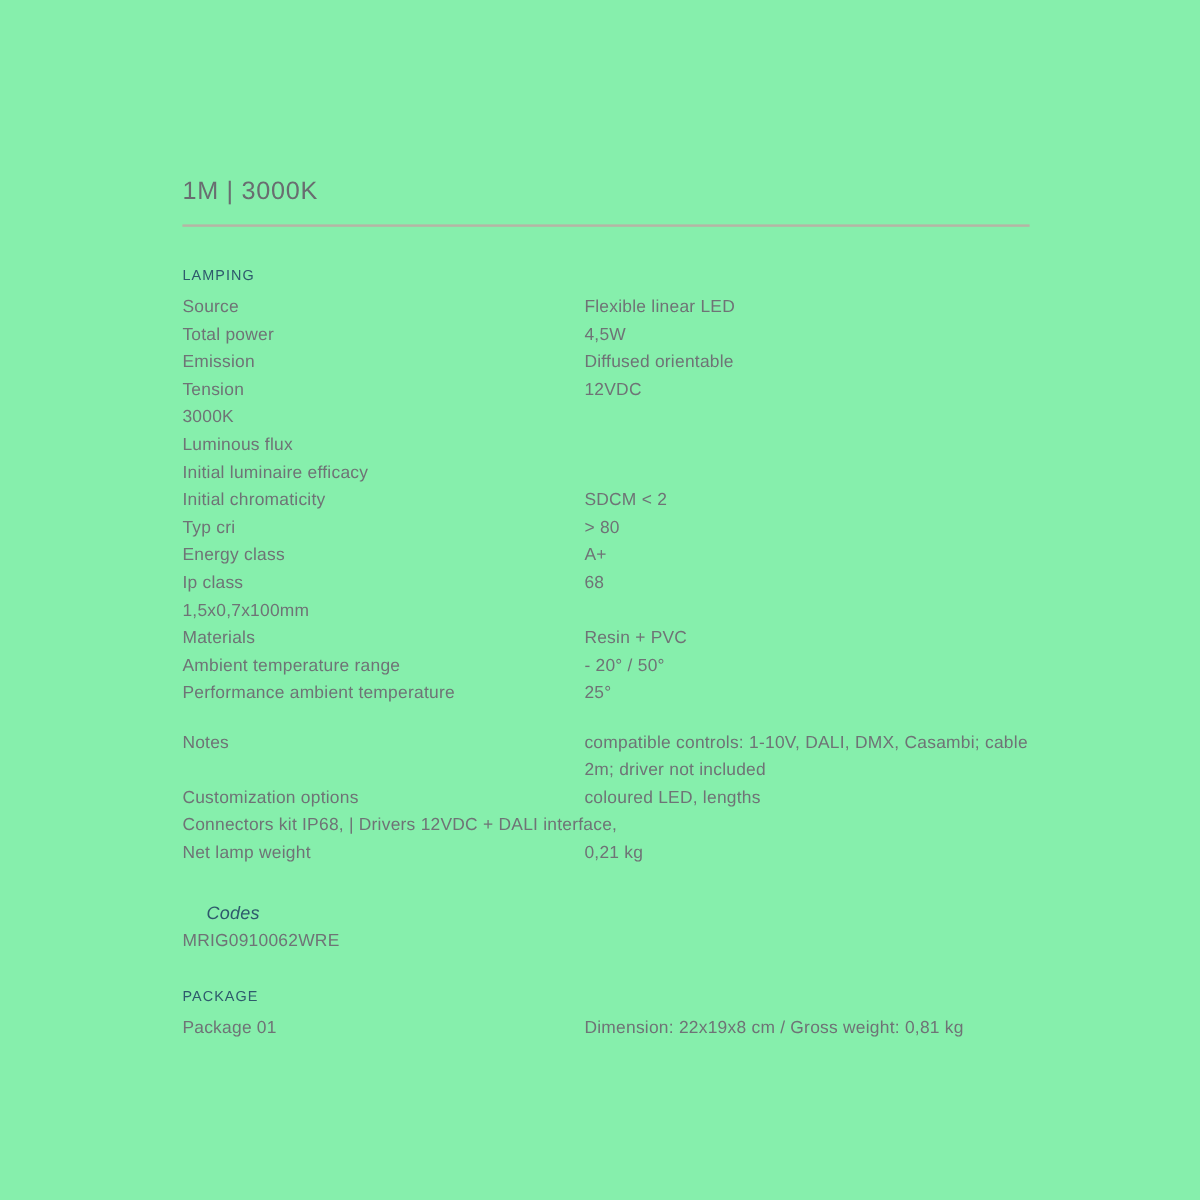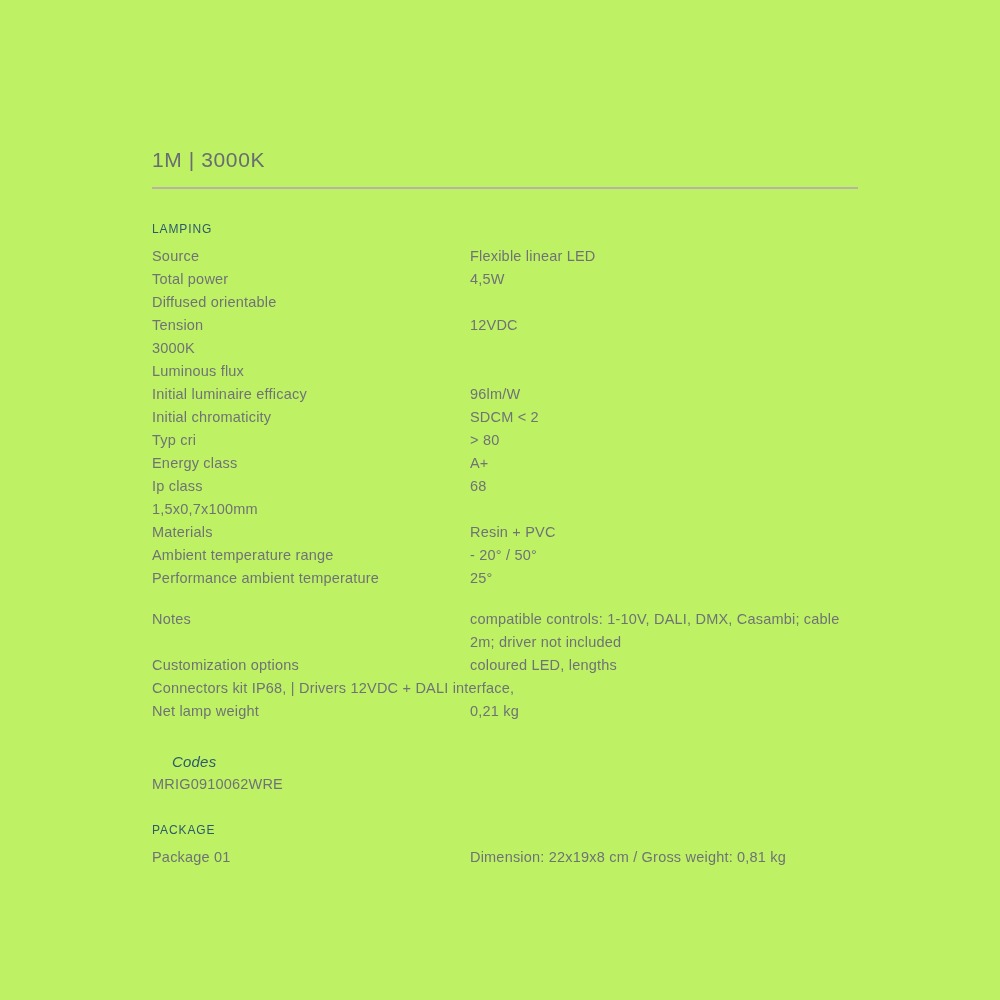--- a/index.html
+++ b/index.html
@@ -5,21 +5,21 @@
   * { margin: 0; padding: 0; box-sizing: border-box; }
   html, body {
     width: 1000px; height: 1000px;
     background: #ffffff;
     font-family: "Liberation Sans", sans-serif;
     overflow: hidden;
   }
   .page {
     position: relative;
     width: 1000px; height: 1000px;
-    background: #bef264;
+    background: #86efac;
   }
   .content {
     position: absolute;
     left: 152px;
     top: 148px;
     width: 706px; 
     color: #6f7376;
     font-size: 14.5px;
     letter-spacing: 0.2px;
   }
@@ -40,20 +40,21 @@
     font-size: 12px;
     font-weight: 400;
     letter-spacing: 0.9px;
     margin-bottom: 9px;
   }
   .spec-table { width: 100%; }
   .spec-row {
     display: flex;
     align-items: flex-start;
     line-height: 23px;
+    gap: 17px;
   }
   .spec-label {
     flex: 0 0 318px;
     padding-right: 10px;
   }
   .spec-value { flex: 1; }
   .spec-row.notes-row { margin-top: 18px; }
   .codes-section {
     display: flex;
     margin-top: 27px;
@@ -84,35 +85,35 @@
     <div class="spec-table">
       <div class="spec-row">
         <div class="spec-label">Source</div>
         <div class="spec-value">Flexible linear LED</div>
       </div>
       <div class="spec-row">
         <div class="spec-label">Total power</div>
         <div class="spec-value">4,5W</div>
       </div>
       <div class="spec-row">
+        <div class="spec-label">Emission</div>
         <div class="spec-value">Diffused orientable</div>
       </div>
       <div class="spec-row">
         <div class="spec-label">Tension</div>
         <div class="spec-value">12VDC</div>
       </div>
       <div class="spec-row">
         <div class="spec-value">3000K</div>
       </div>
       <div class="spec-row">
         <div class="spec-label">Luminous flux</div>
       </div>
       <div class="spec-row">
         <div class="spec-label">Initial luminaire efficacy</div>
-        <div class="spec-value">96lm/W</div>
       </div>
       <div class="spec-row">
         <div class="spec-label">Initial chromaticity</div>
         <div class="spec-value">SDCM &lt; 2</div>
       </div>
       <div class="spec-row">
         <div class="spec-label">Typ cri</div>
         <div class="spec-value">&gt; 80</div>
       </div>
       <div class="spec-row">

